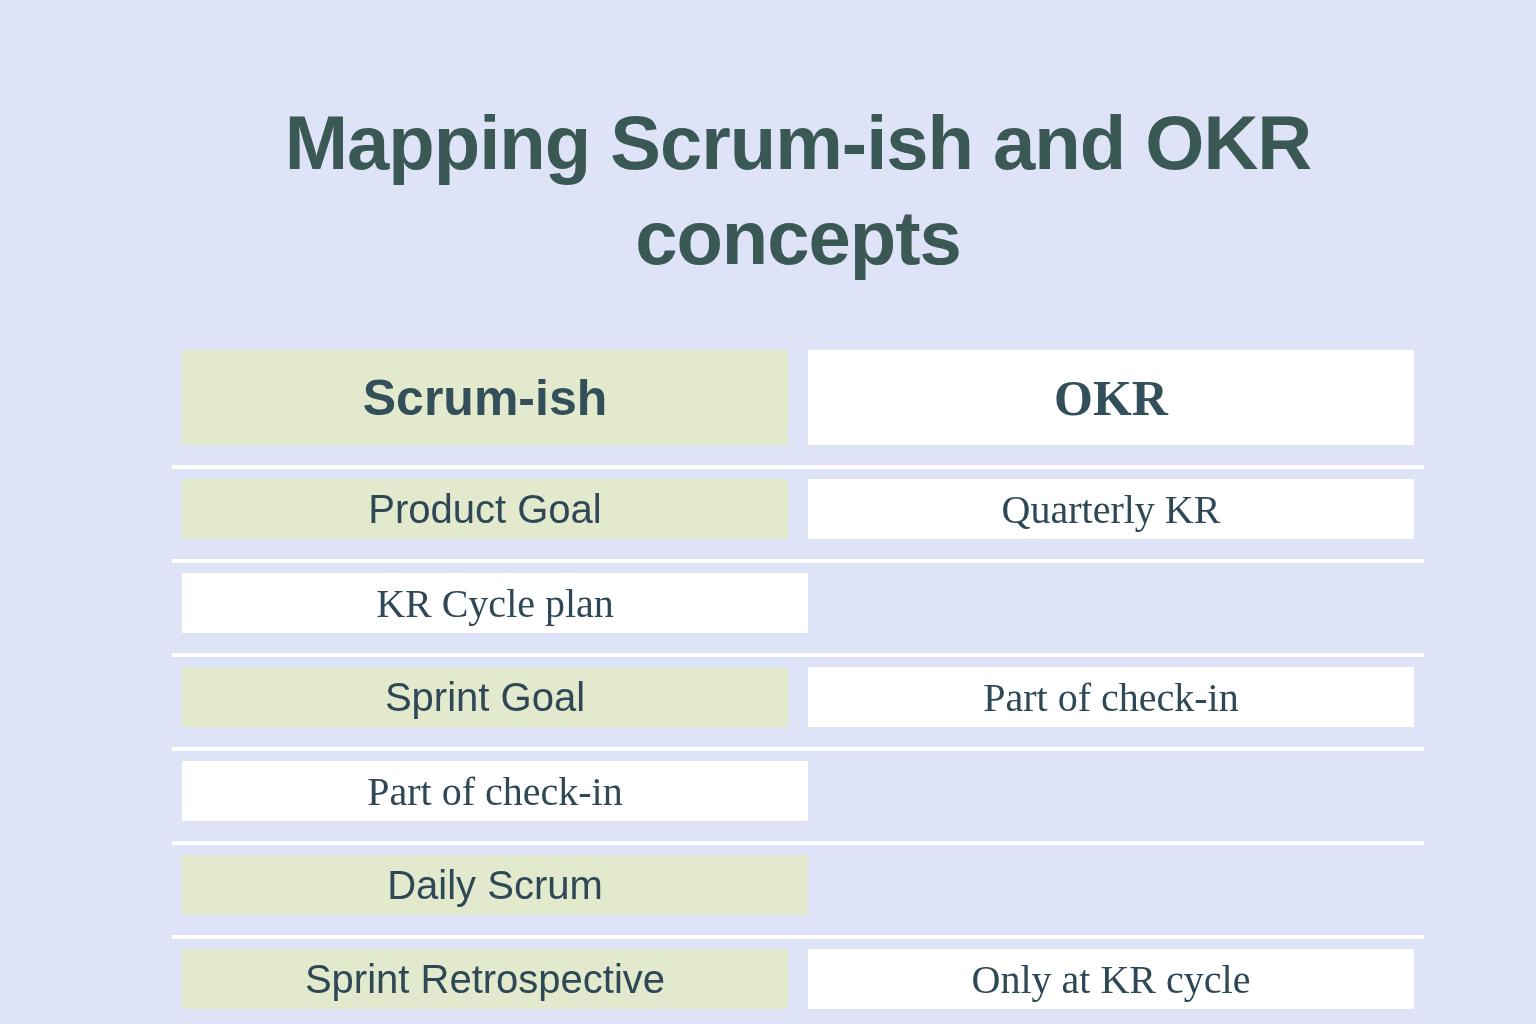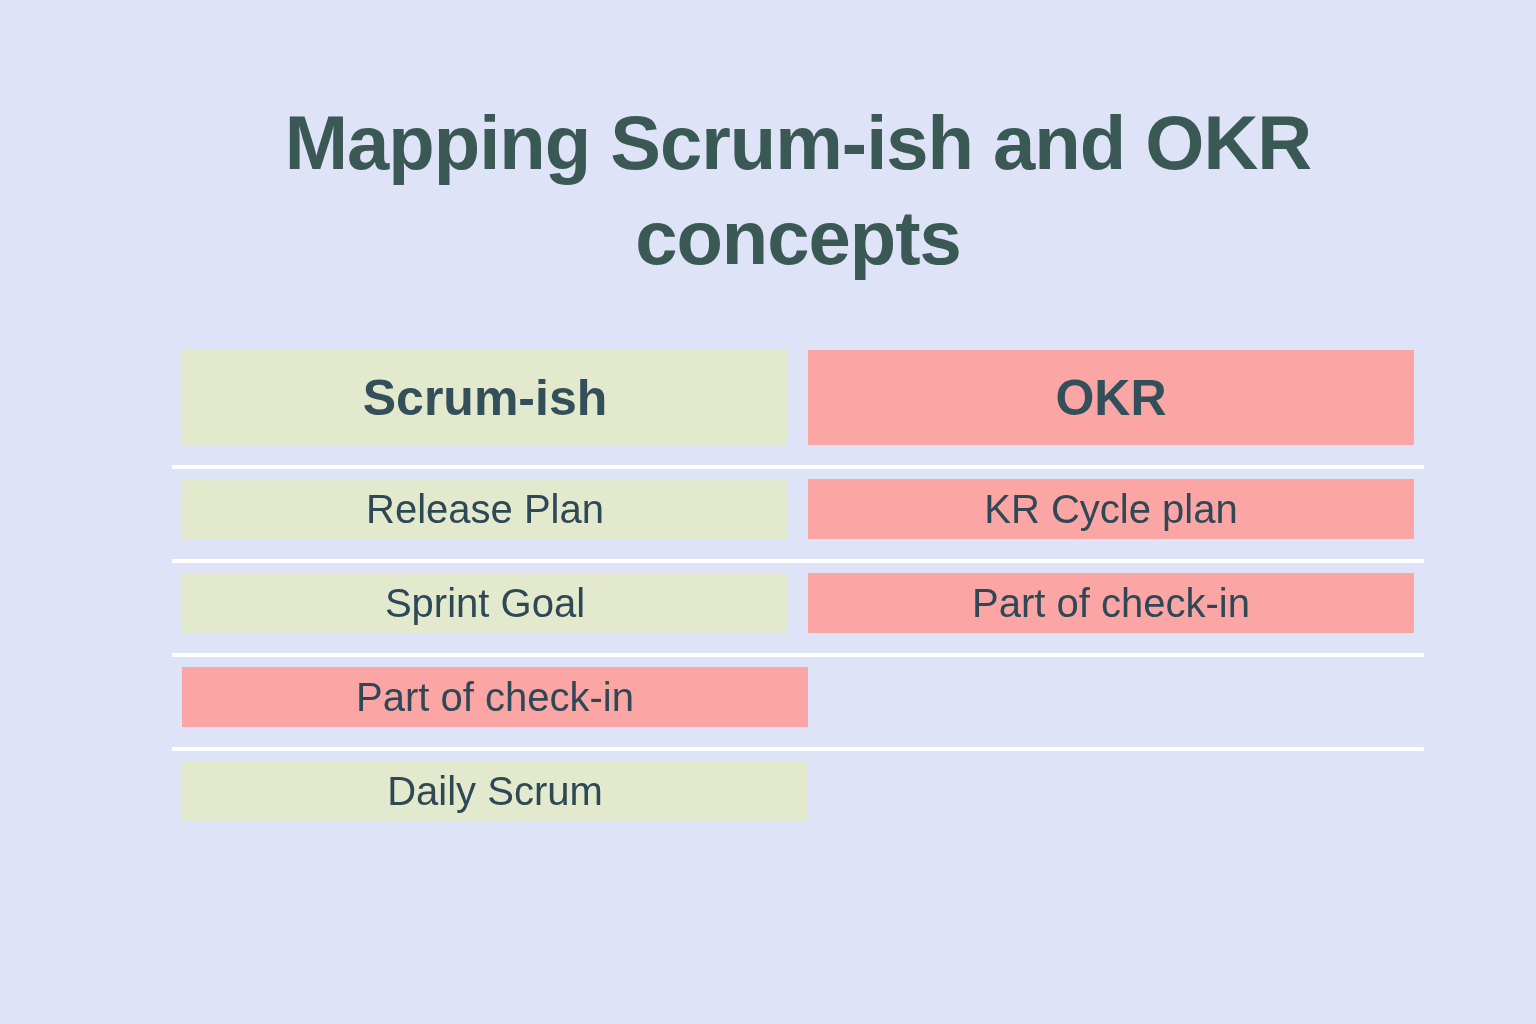--- a/index.html
+++ b/index.html
@@ -46,21 +46,21 @@
 
   .cell {
     width: 50%;
     display: flex;
     align-items: center;
     justify-content: center;
     font-size: 40px;
     color: #2e4856;
   }
   .cell.scrum { background: #e2e9cd; }
-  .cell.okr   { background: #fca5a5; }
+  .cell.okr   { background: #ffffff; font-family: Liberation Serif, serif; }
 
   .trow.header .cell {
     font-size: 50px;
     font-weight: bold;
     color: #33505a;
   }
 </style>
 </head>
 <body>
 
@@ -71,36 +71,43 @@
     <span class="line">concepts</span>
   </h1>
 
   <div class="mapping-table">
 
     <div class="trow header">
       <div class="cell scrum">Scrum-ish</div>
       <div class="cell okr">OKR</div>
     </div>
 
+    <div class="trow">
+      <div class="cell scrum">Product Goal</div>
+      <div class="cell okr">Quarterly KR</div>
+    </div>
 
     <div class="trow">
-      <div class="cell scrum">Release Plan</div>
       <div class="cell okr">KR Cycle plan</div>
     </div>
 
 
     <div class="trow">
       <div class="cell scrum">Sprint Goal</div>
       <div class="cell okr">Part of check-in</div>
     </div>
 
     <div class="trow">
       <div class="cell okr">Part of check-in</div>
     </div>
 
     <div class="trow">
       <div class="cell scrum">Daily Scrum</div>
     </div>
 
+    <div class="trow">
+      <div class="cell scrum">Sprint Retrospective</div>
+      <div class="cell okr">Only at KR cycle</div>
+    </div>
 
   </div>
 
 </div>
 
 </body></html>

